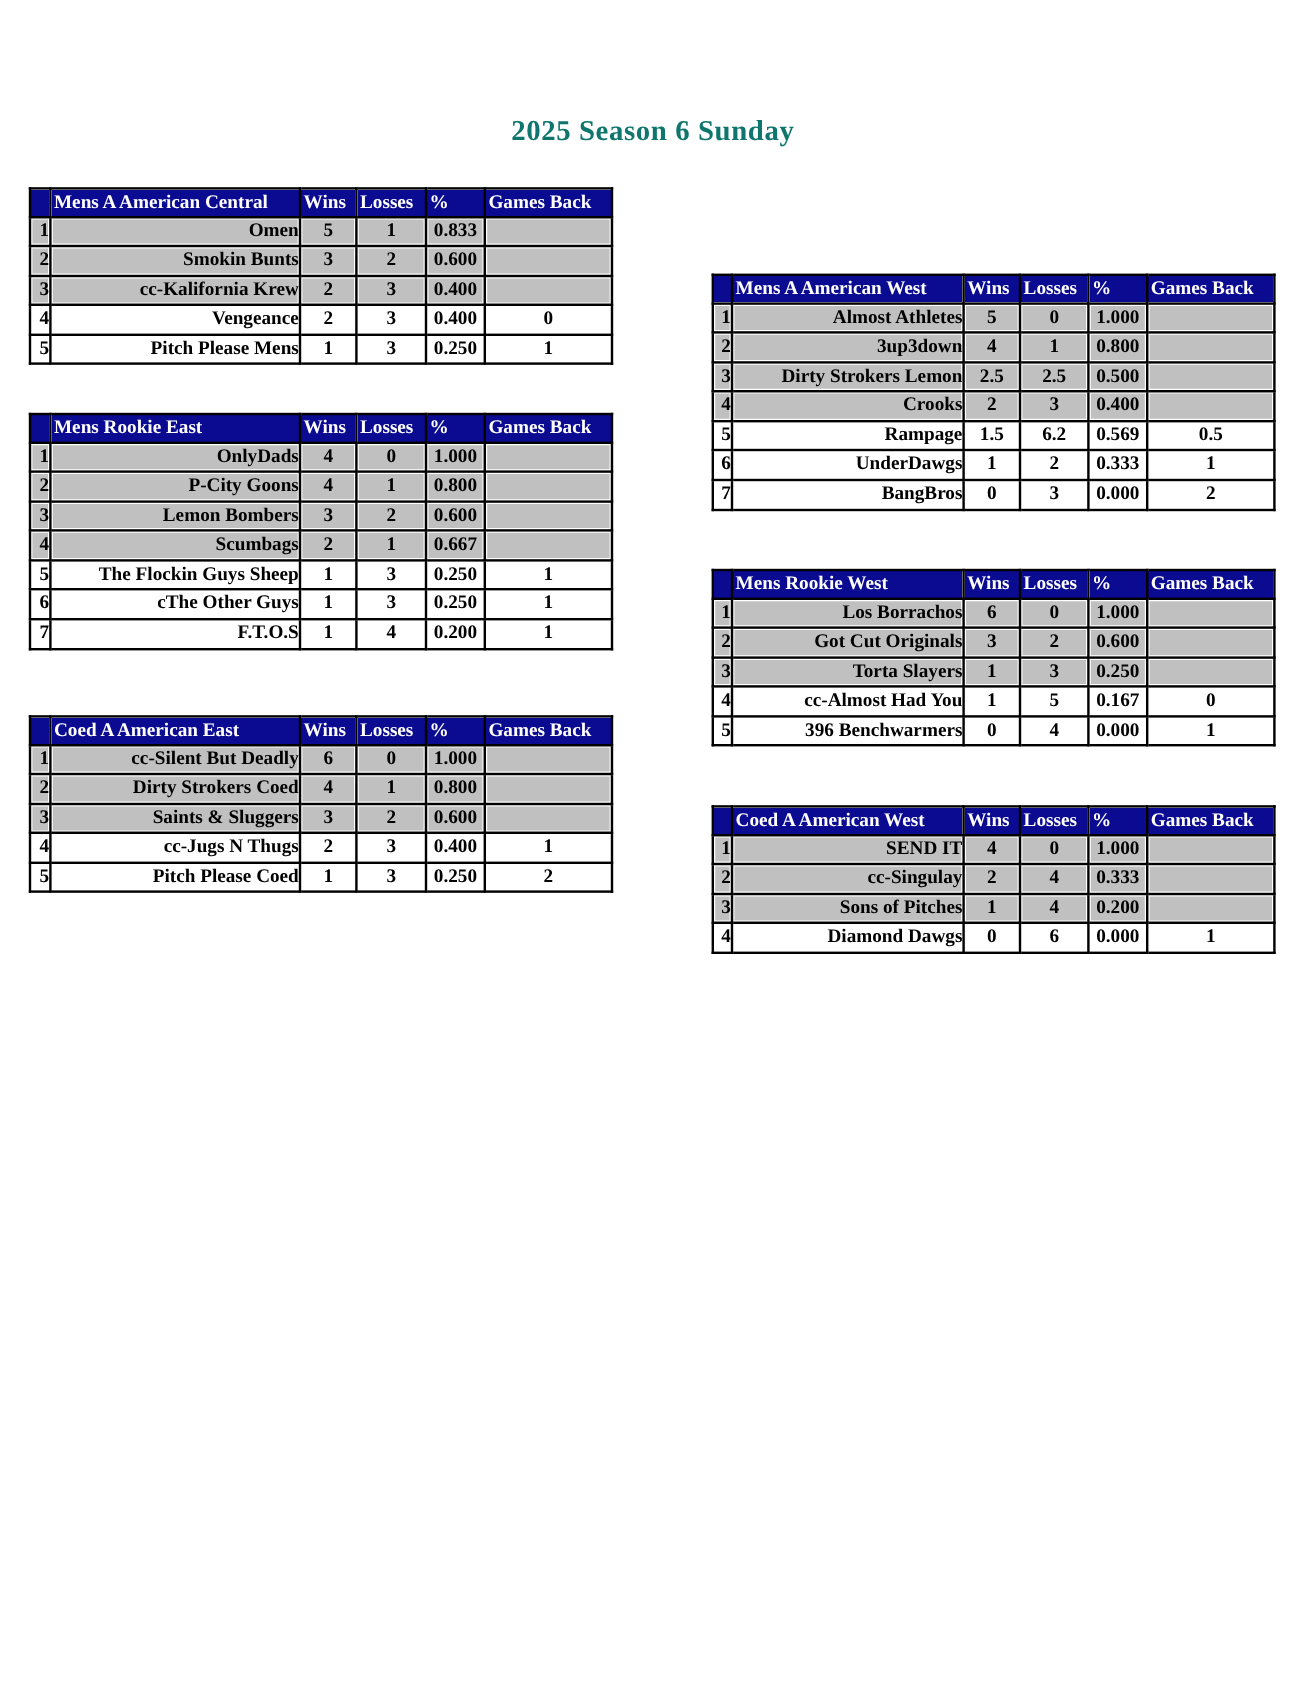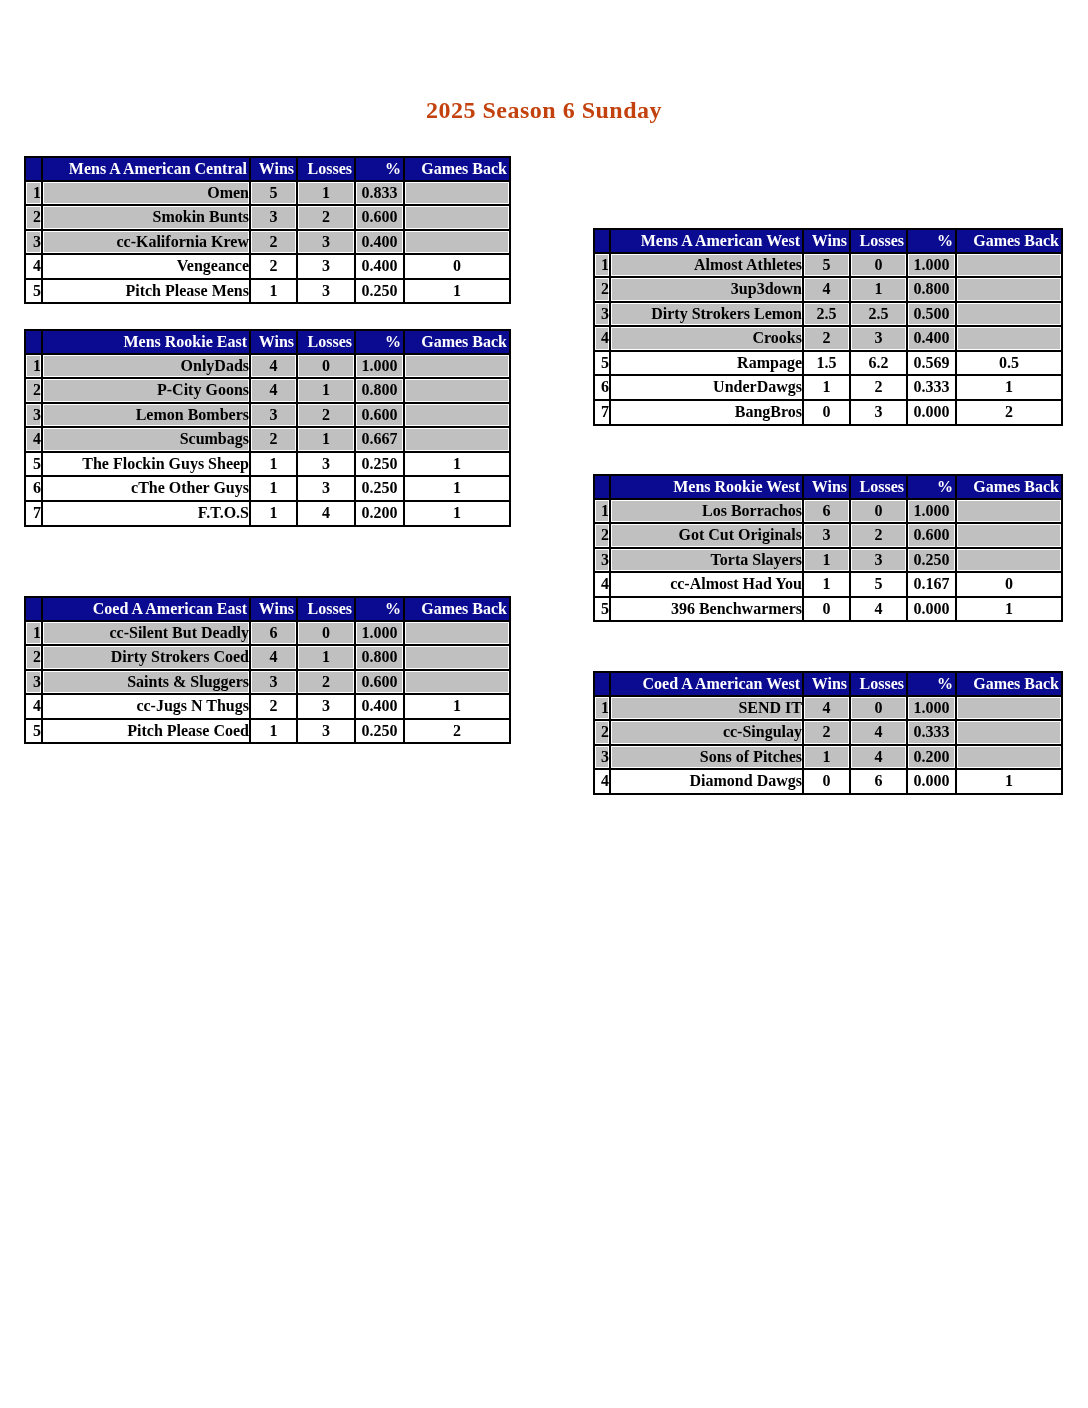--- a/index.html
+++ b/index.html
@@ -17,21 +17,21 @@
   }
   .title {
     position: absolute;
     top: 97px;
     left: 0;
     width: 100%;
     margin: 0;
     text-align: center;
     font-size: 24px;
     font-weight: bold;
-    color: #c2410c;
+    color: #0f766e;
     letter-spacing: 0.5px;
   }
   table.standings {
     position: absolute;
     border-collapse: collapse;
     table-layout: fixed;
     font-weight: bold;
     border: 2px solid var(--border-color, #000000);
   }
   table.standings th,
@@ -40,21 +40,21 @@
     overflow: hidden;
     white-space: nowrap;
   }
   table.standings thead th {
     background: var(--header-bg, #0b0b92);
     color: var(--header-text, #ffffff);
     font-size: 16px;
     font-weight: bold;
     height: 21.5px;
     line-height: 21.5px;
-    text-align: right;
+    text-align: left;
     padding: 0 2px;
   }
   table.standings tbody td {
     font-size: 16px;
     color: #000000;
     background: var(--row-bg, #ffffff);
     height: 22.6px;
     line-height: 22.6px;
     padding: 0;
     box-shadow: inset 0 0 0 1px #ffffff;
@@ -76,21 +76,21 @@
   
   table.right col.c-rank   { width: 16px;  }
   table.right col.c-name   { width: 193px; }
   table.right col.c-wins   { width: 47px;  }
   table.right col.c-losses { width: 57px;  }
   table.right col.c-pct    { width: 49px;  }
   table.right col.c-gb     { width: 106px; }
 
   
   .pos-t1 { left: 24px;  top: 156px; }
-  .pos-t2 { left: 24px;  top: 329px; padding-left: 37px; }
+  .pos-t2 { left: 24px;  top: 344px; padding-left: 37px; }
   .pos-t3 { left: 24px;  top: 596px; font-family: Liberation Serif, serif; }
   .pos-t4 { left: 593px; top: 228px; }
   .pos-t5 { left: 593px; top: 474px; }
   .pos-t6 { left: 593px; top: 671px; }
 </style>
 </head>
 <body>
 
 <div class="page">
   <h1 class="title">2025 Season 6 Sunday</h1>

